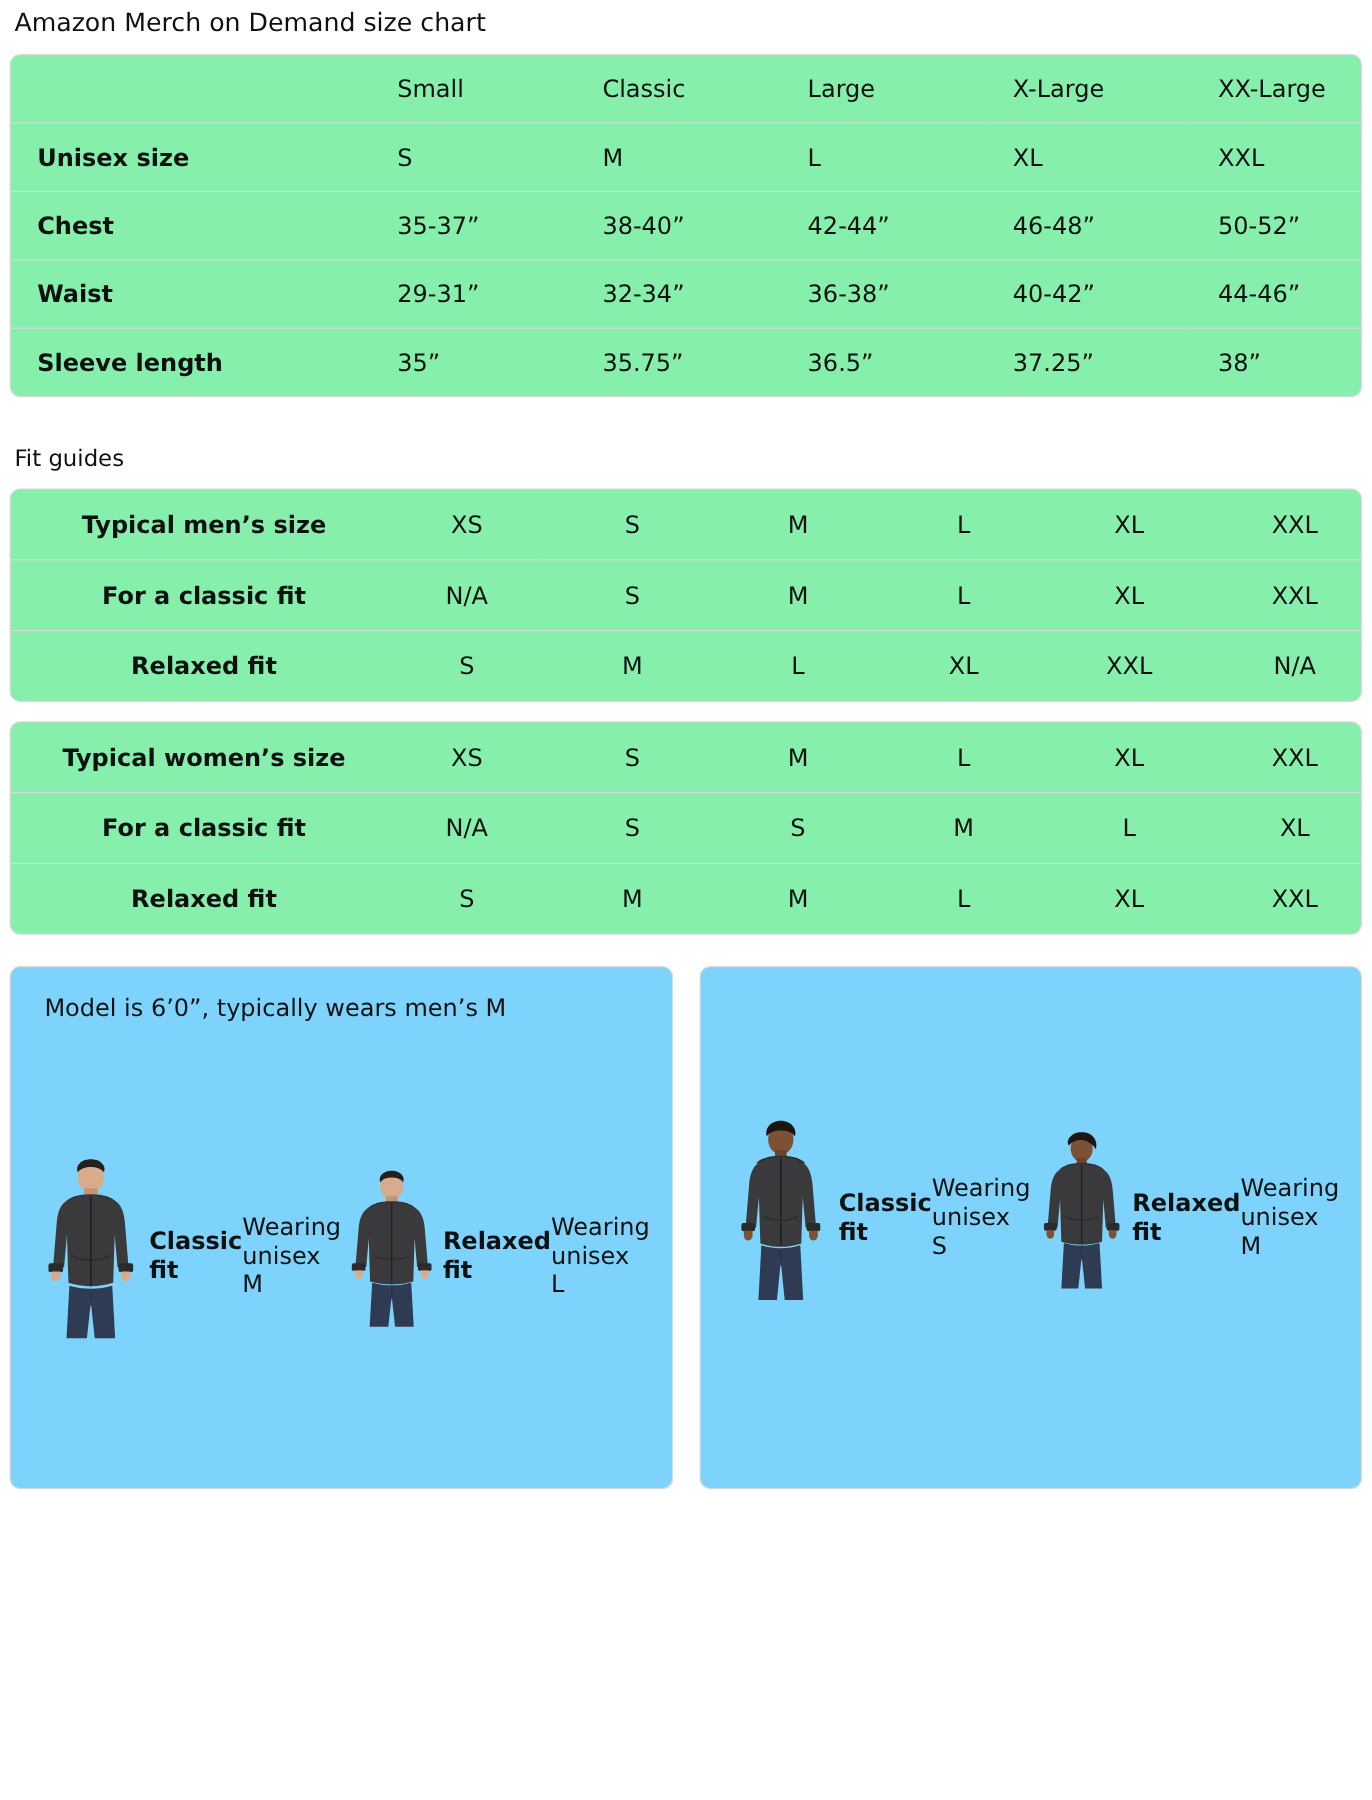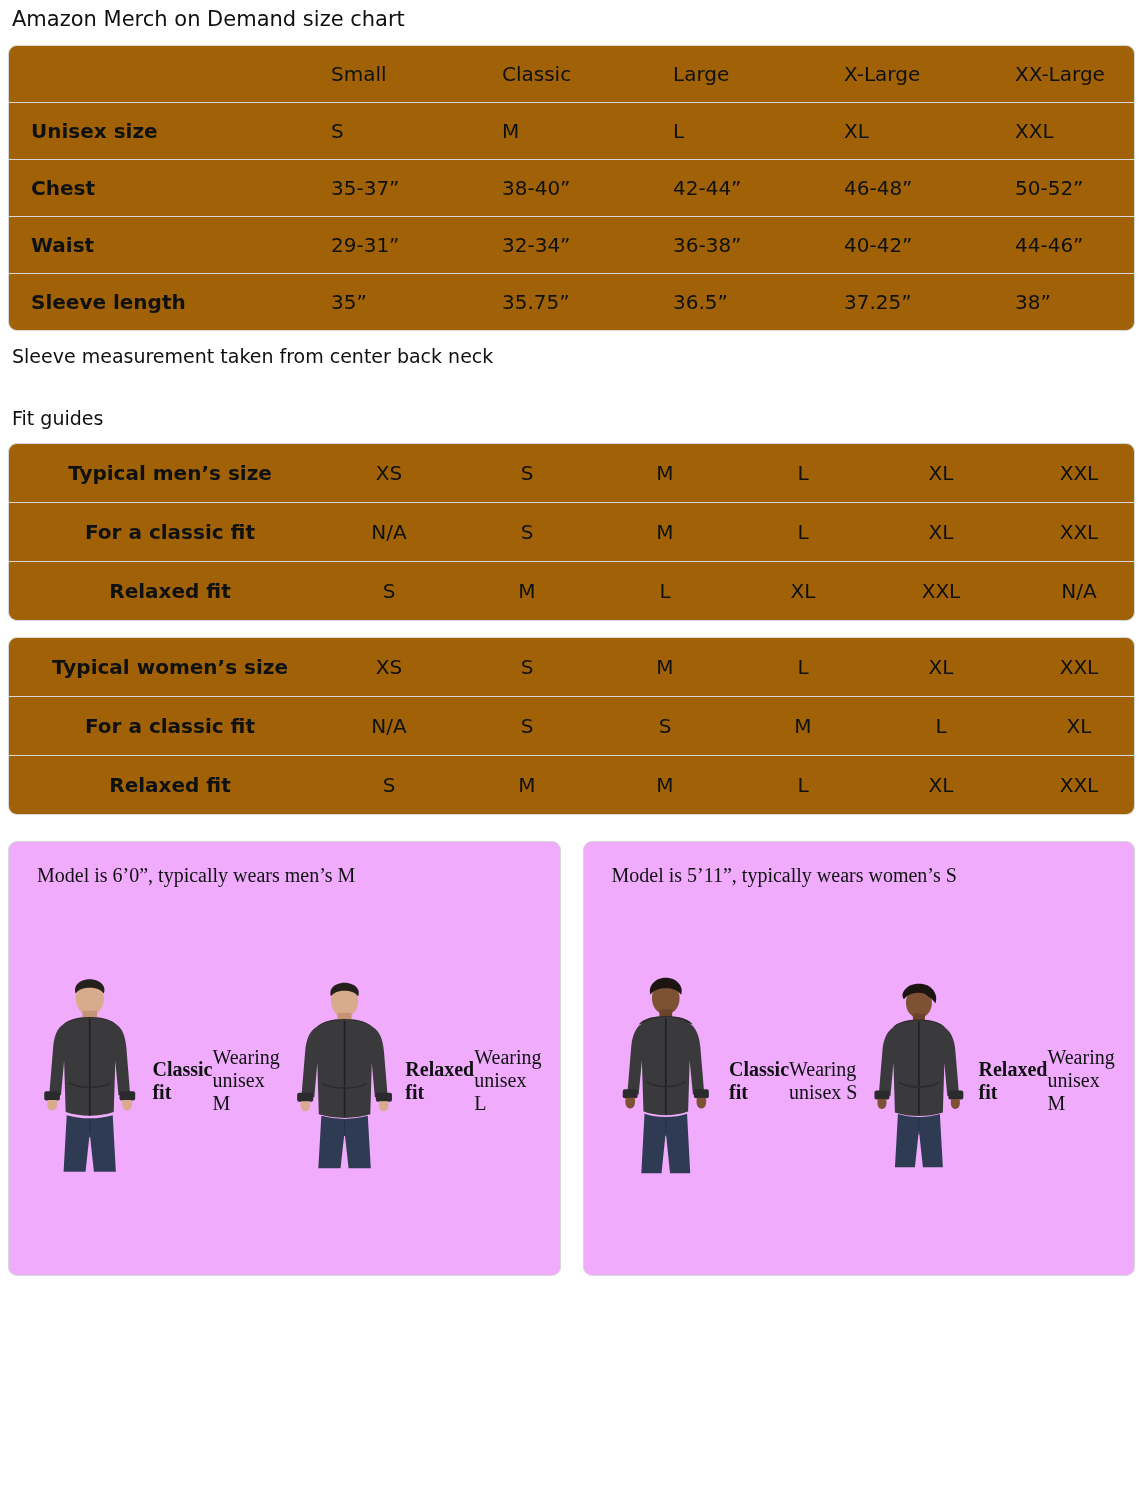--- a/index.html
+++ b/index.html
@@ -30,21 +30,21 @@
   }
   table {
     border-collapse: collapse;
     width: 100%;
     table-layout: fixed;
   }
   .card {
     border: 1px solid #d5d9d9;
     border-radius: 9px;
     overflow: hidden;
-    background: #a16207;
+    background: #86efac;
   }
 
   
   .size-table td, .size-table th {
     text-align: left;
     padding: 16px 0 16px 22px;
     font-size: 20px;
     font-weight: 400;
     vertical-align: middle;
     border-bottom: 1px solid #d5d9d9;
@@ -96,22 +96,21 @@
   .models-row {
     display: flex;
     gap: 22px;
     margin-top: 26px;
   }
   .model-card {
     flex: 1 1 0;
     border: 1px solid #d5d9d9;
     border-radius: 9px;
     padding: 20px 18px 16px 18px;
-    background: #f0abfc;
-    font-family: Liberation Serif, serif;
+    background: #7dd3fc;
   }
   .model-caption {
     font-size: 20px;
     color: #0f1111;
     padding: 2px 0 6px 10px;
   }
   .figures {
     display: flex;
   }
   .figure {
@@ -194,21 +193,20 @@
           <td>35”</td>
           <td>35.75”</td>
           <td>36.5”</td>
           <td>37.25”</td>
           <td>38”</td>
         </tr>
       </tbody>
     </table>
   </div>
 
-  <div class="note">Sleeve measurement taken from center back neck</div>
 
   <div class="section-label">Fit guides</div>
 
   <div class="card">
     <table class="fit-table">
       <colgroup>
         <col class="f0">
           <col class="f1">
           <col class="f2">
           <col class="f3">
@@ -344,21 +342,20 @@
             <line x1="120" y1="270" x2="120" y2="302" stroke="#24304a" stroke-width="2"></line>
           </svg>
           <div class="fit-name">Relaxed fit</div>
           <div class="fit-sub">Wearing unisex L</div>
         </div>
 
       </div>
     </div>
 
     <div class="model-card">
-      <div class="model-caption">Model is 5’11”, typically wears women’s S</div>
       <div class="figures">
 
         <div class="figure">
           <svg class="fig-art" viewBox="0 0 240 366">
             <path d="M120 8 c-16 0 -26 12 -26 28 c0 16 10 31 26 31 c16 0 26 -15 26 -31 c0 -16 -10 -28 -26 -28z" fill="#7d5134"></path>
             <path d="M92 14 c6 -12 18 -16 28 -16 c10 0 22 4 28 16 c3 6 2 12 1 16 c-7 -9 -17 -12 -29 -12 c-12 0 -22 3 -29 12 c-1 -4 -2 -10 1 -16z" fill="#1d1511"></path>
             <rect x="108" y="58" width="24" height="22" fill="#6b4329"></rect>
             <path d="M120 70 c-25 0 -43 6 -51 16 c9 -2 20 -4 29 -4 c6 9 13 14 22 14 c9 0 16 -5 22 -14 c9 0 20 2 29 4 c-8 -10 -26 -16 -51 -16z" fill="#2b2b2d"></path>
             <path d="M74 85 c13 -8 29 -13 46 -13 c17 0 33 5 46 13 c11 7 17 22 19 43 l7 84 c-8 4 -16 6 -21 6 l-6 -64 l-3 96 c-14 5 -28 7 -42 7 c-14 0 -28 -2 -42 -7 l-3 -96 l-6 64 c-5 0 -13 -2 -21 -6 l7 -84 c2 -21 8 -36 19 -43z" fill="#3a3a3c"></path>
             <line x1="120" y1="74" x2="120" y2="255" stroke="#1f1f21" stroke-width="3"></line>

